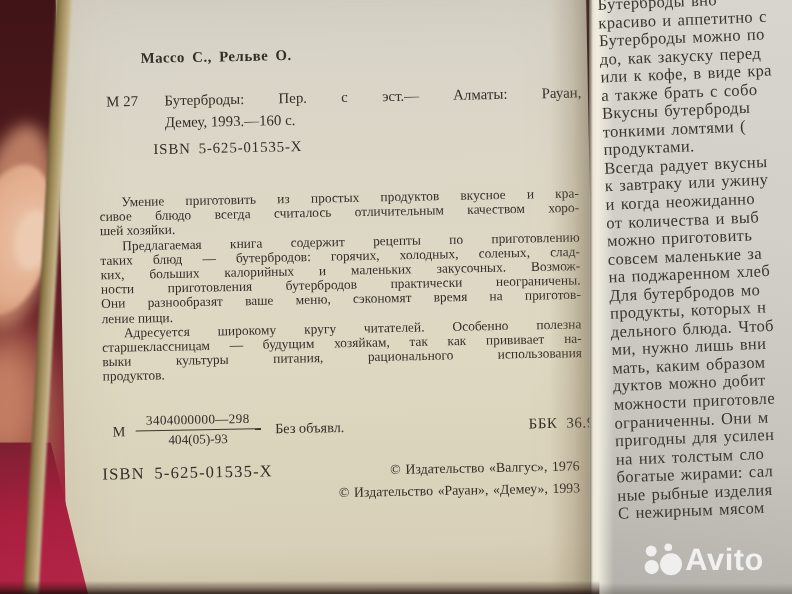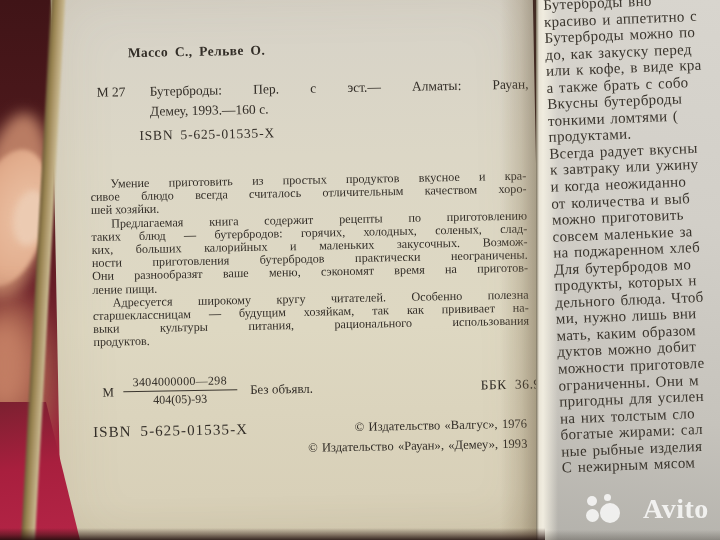--- a/index.html
+++ b/index.html
@@ -67,21 +67,21 @@
     background:linear-gradient(188deg,#d8d5ce 0%,#d2cfc8 40%,#c6c3bc 75%,#b3b1ab 100%);}
   .page-right:before{content:"";position:absolute;left:0;top:0;width:22px;height:540px;
     background:linear-gradient(90deg,#79705c 0,#e9e4d6 3px,#f0ecdf 7px,rgba(240,236,223,0) 22px);}
   .rp-text{position:absolute;left:7px;top:-3px;width:320px;
     transform:rotate(-2.3deg);transform-origin:top left;
     color:#3a352d;font-size:15px;line-height:16.55px;letter-spacing:.3px;word-spacing:1.5px;}
   .rp-line{white-space:nowrap;}
 
   
   .watermark{position:absolute;left:586px;top:491px;display:flex;align-items:center;
-    font-family:Liberation Serif, serif;gap:20px;}
+    font-family:Liberation Sans, sans-serif;}
   .wm-logo{position:relative;width:34px;height:36px;}
   .wm-logo span{position:absolute;border-radius:50%;background:rgba(255,255,255,.78);}
   .wm-c-small{left:1px;top:5px;width:10px;height:10px;}
   .wm-c-tiny{left:18px;top:3px;width:7px;height:7px;}
   .wm-c-mid{left:0;top:18px;width:13px;height:13px;}
   .wm-c-big{left:14px;top:12px;width:20px;height:20px;}
   .wm-text{margin-left:3px;font-size:28px;font-weight:bold;color:rgba(255,255,255,.8);letter-spacing:.5px;}
 
   
   .bottom-shadow{position:absolute;left:0;bottom:0;width:545px;height:12px;

